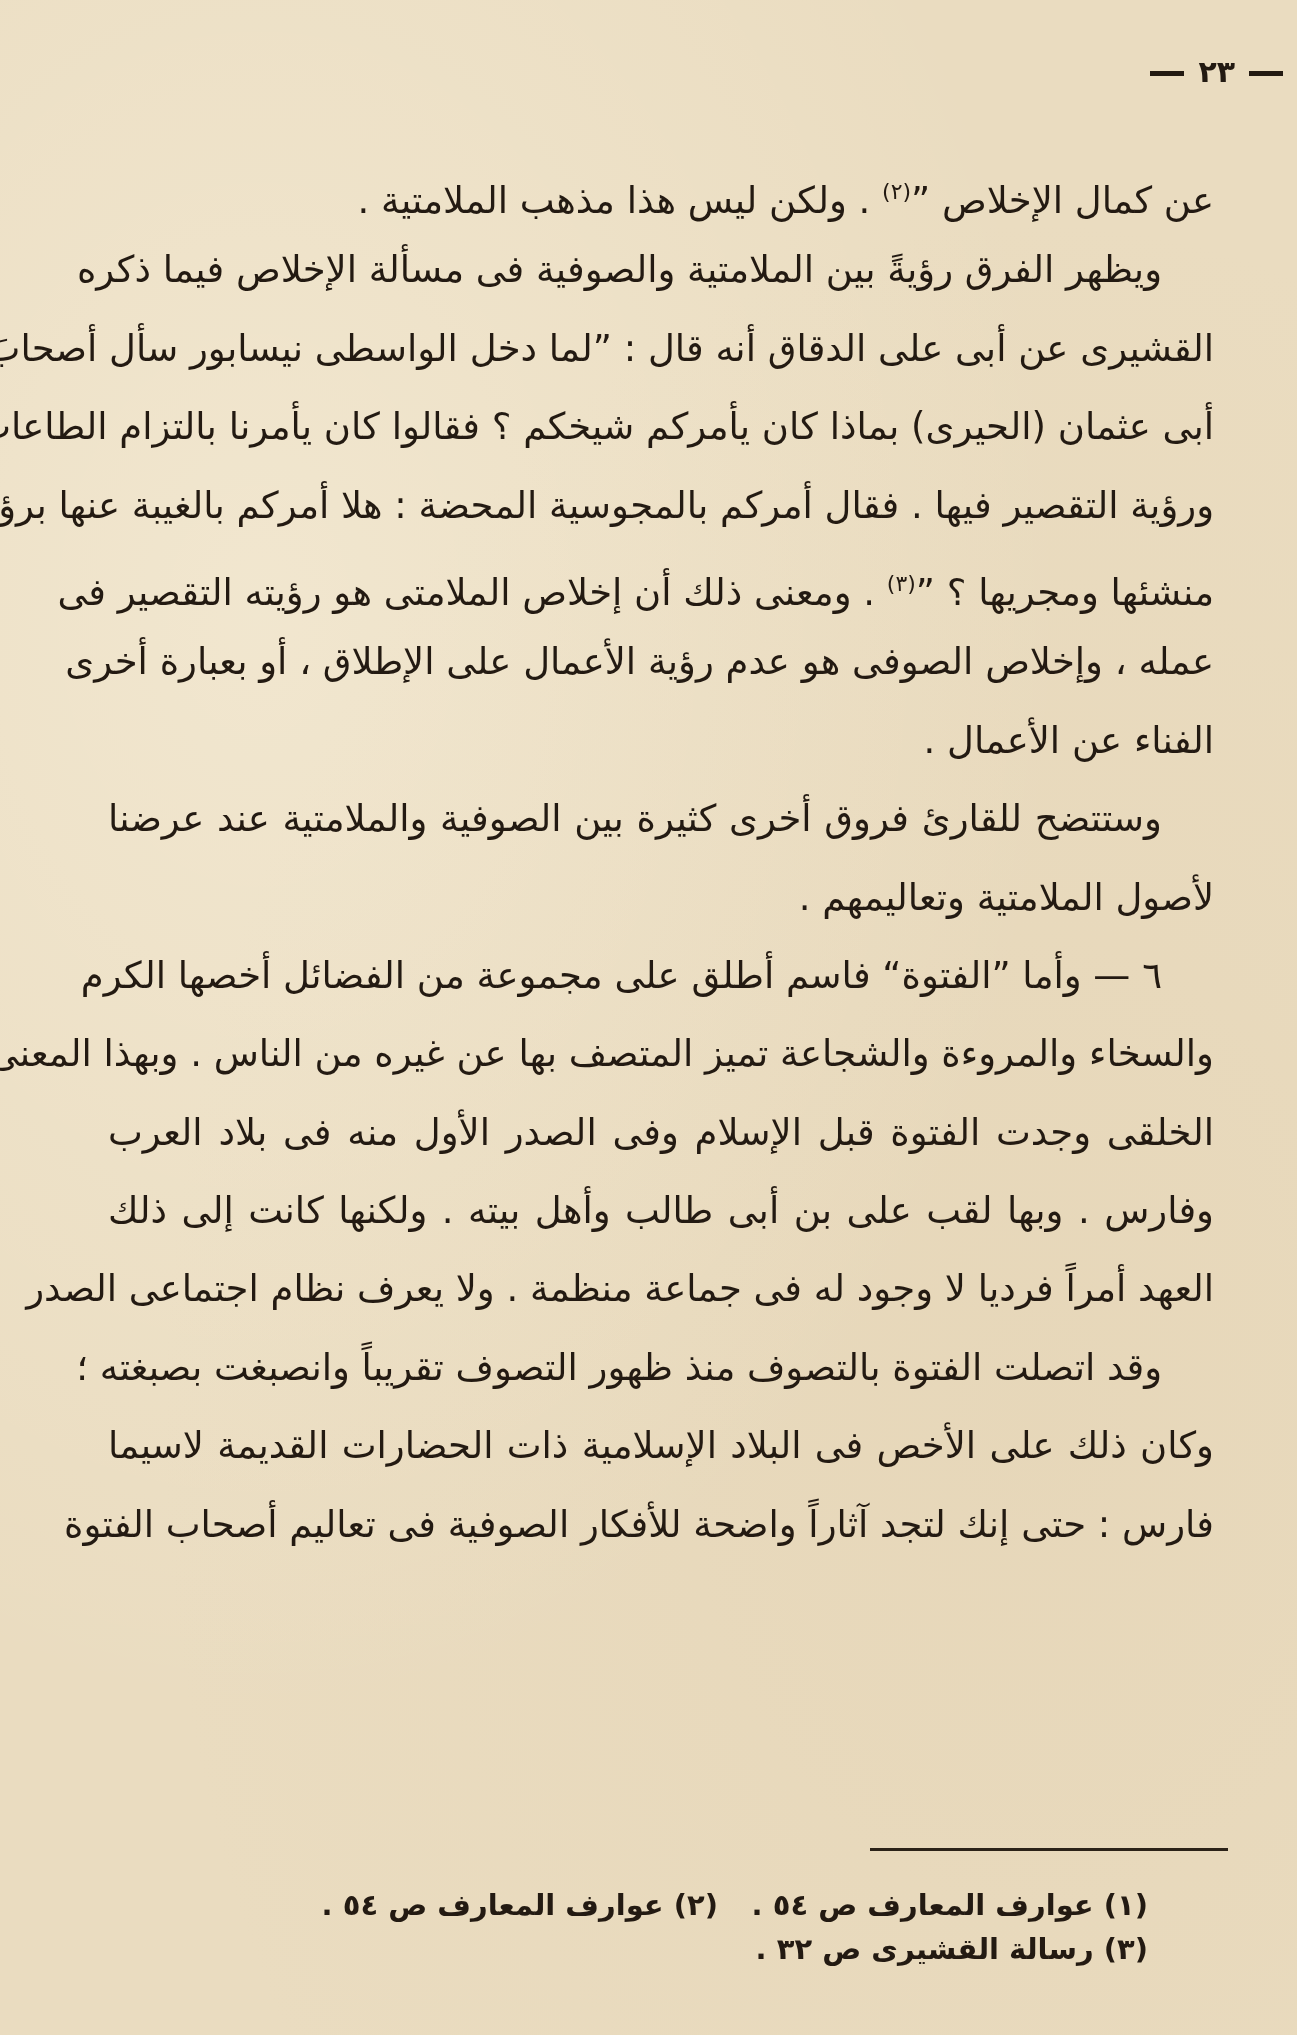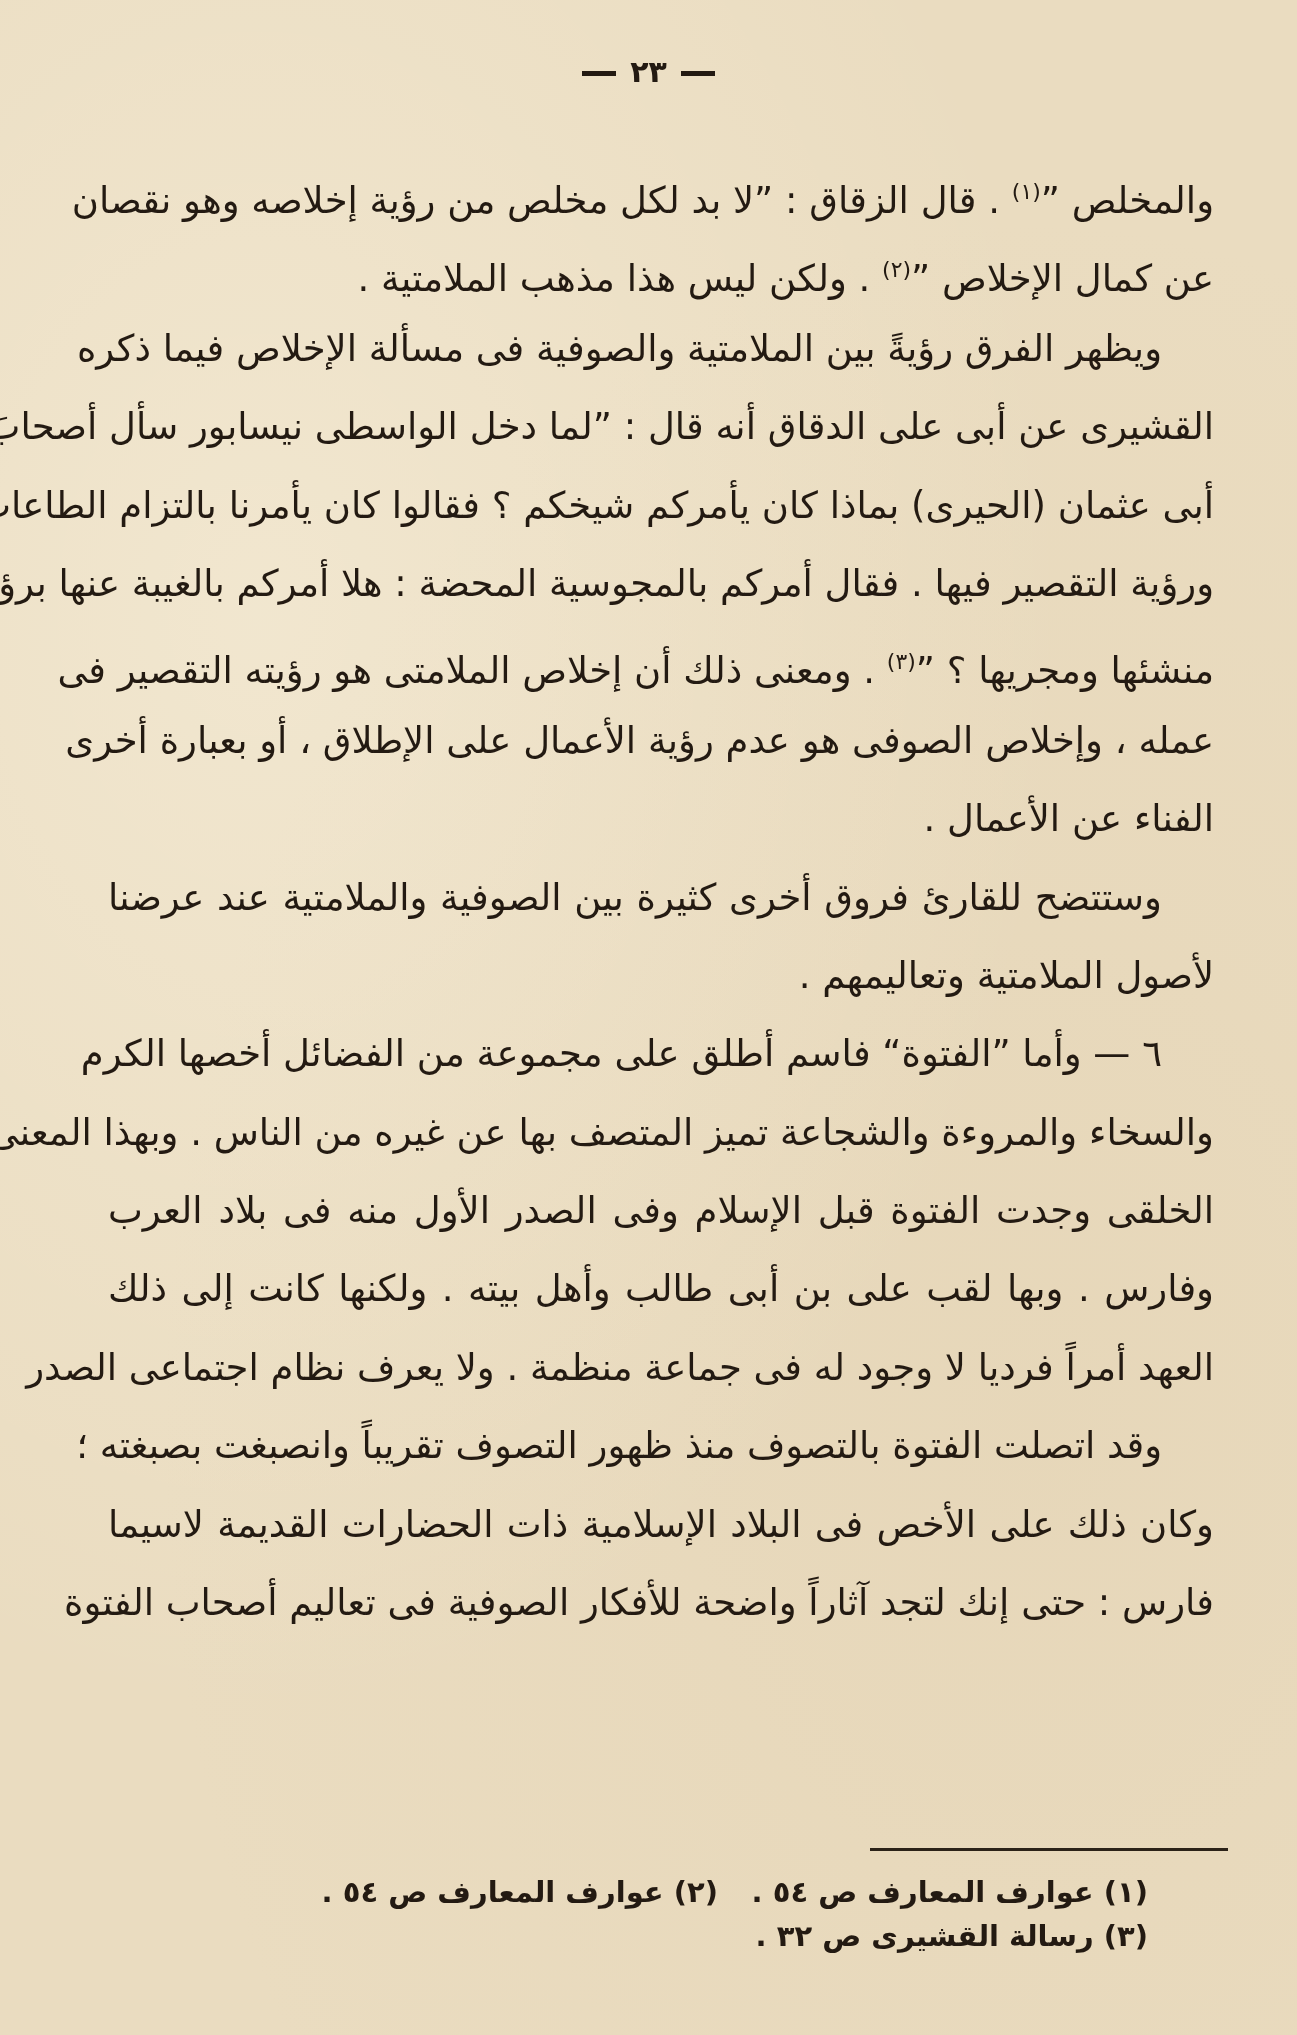--- a/index.html
+++ b/index.html
@@ -22,21 +22,20 @@
       position: absolute;
       left: 0; top: 0;
       width: 1297px;
       height: 2035px;
     }
     .page-number {
       position: absolute;
       top: 54px;
       left: 0;
       width: 1297px;
-      text-align: center;
       font-size: 30px;
       font-weight: bold;
       letter-spacing: 2px;
       direction: rtl;
     }
     .page-number .dash {
       display: inline-block;
       width: 34px;
       height: 5px;
       background: #231a12;
@@ -86,36 +85,36 @@
       font-size: 29px;
       font-weight: bold;
     }
     .fn-row {
       height: 44px;
       line-height: 44px;
       white-space: nowrap;
     }
     .fn-item {
       display: inline-block;
+      margin-top: 13px;
     }
     .fn-item.col1 {
       width: 430px;
     }
   </style>
 </head>
 <body>
 
 <div class="page">
 
   <div class="page-number">
     <span class="dash"></span><span>٢٣</span><span class="dash"></span>
   </div>
 
   <div class="body-text">
-    <div class="line"><span>والمخلص ”</span><sup class="fn-ref">(١)</sup><span> . قال الزقاق : ”لا بد لكل مخلص من رؤية إخلاصه وهو نقصان</span></div>
     <div class="line last"><span>عن كمال الإخلاص ”</span><sup class="fn-ref">(٢)</sup><span> . ولكن ليس هذا مذهب الملامتية .</span></div>
     <div class="line indent">ويظهر الفرق رؤيةً بين الملامتية والصوفية فى مسألة الإخلاص فيما ذكره</div>
     <div class="line">القشيرى عن أبى على الدقاق أنه قال : ”لما دخل الواسطى نيسابور سأل أصحابَ</div>
     <div class="line">أبى عثمان (الحيرى) بماذا كان يأمركم شيخكم ؟ فقالوا كان يأمرنا بالتزام الطاعات</div>
     <div class="line">ورؤية التقصير فيها . فقال أمركم بالمجوسية المحضة : هلا أمركم بالغيبة عنها برؤية</div>
     <div class="line"><span>منشئها ومجريها ؟ ”</span><sup class="fn-ref">(٣)</sup><span> . ومعنى ذلك أن إخلاص الملامتى هو رؤيته التقصير فى</span></div>
     <div class="line">عمله ، وإخلاص الصوفى هو عدم رؤية الأعمال على الإطلاق ، أو بعبارة أخرى</div>
     <div class="line last">الفناء عن الأعمال .</div>
     <div class="line indent">وستتضح للقارئ فروق أخرى كثيرة بين الصوفية والملامتية عند عرضنا</div>
     <div class="line last">لأصول الملامتية وتعاليمهم .</div>

